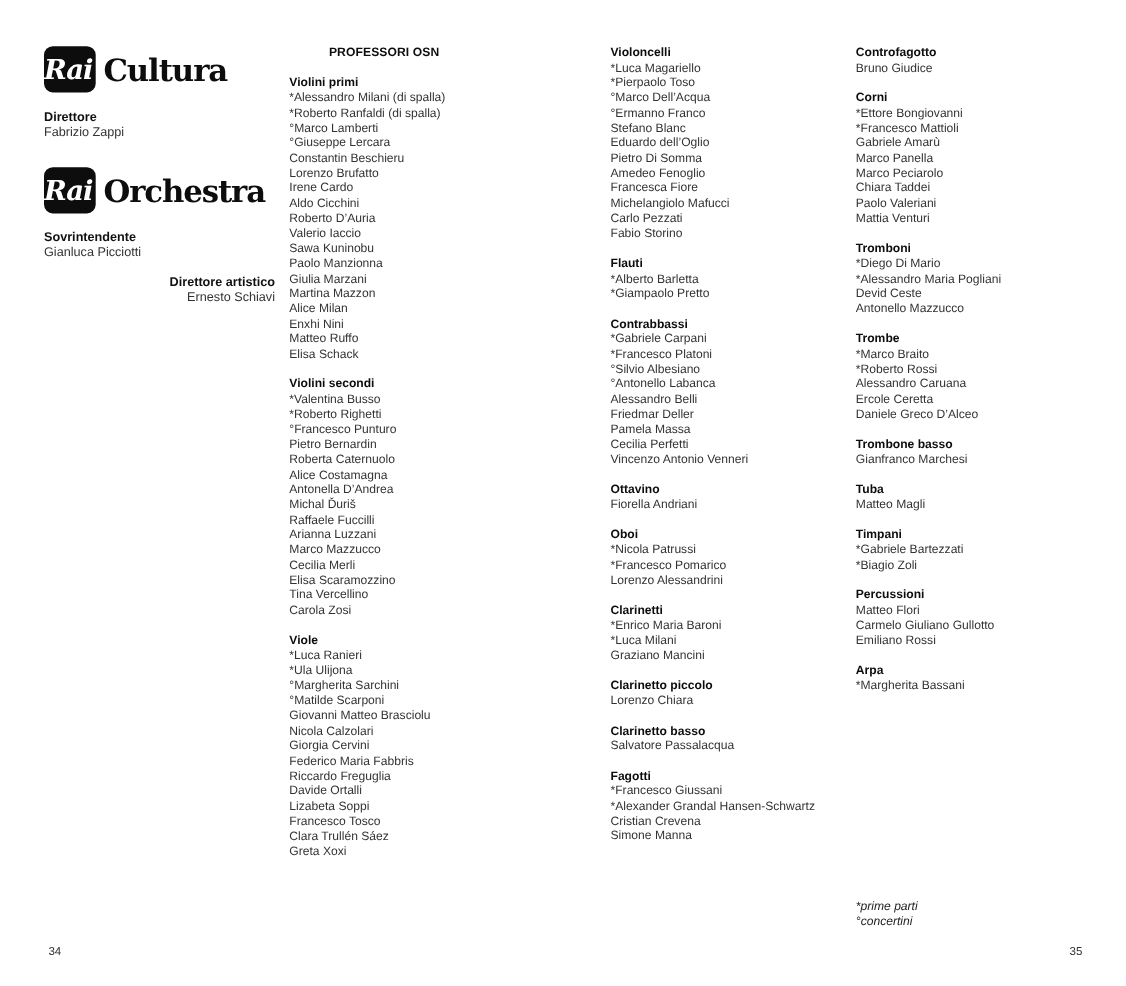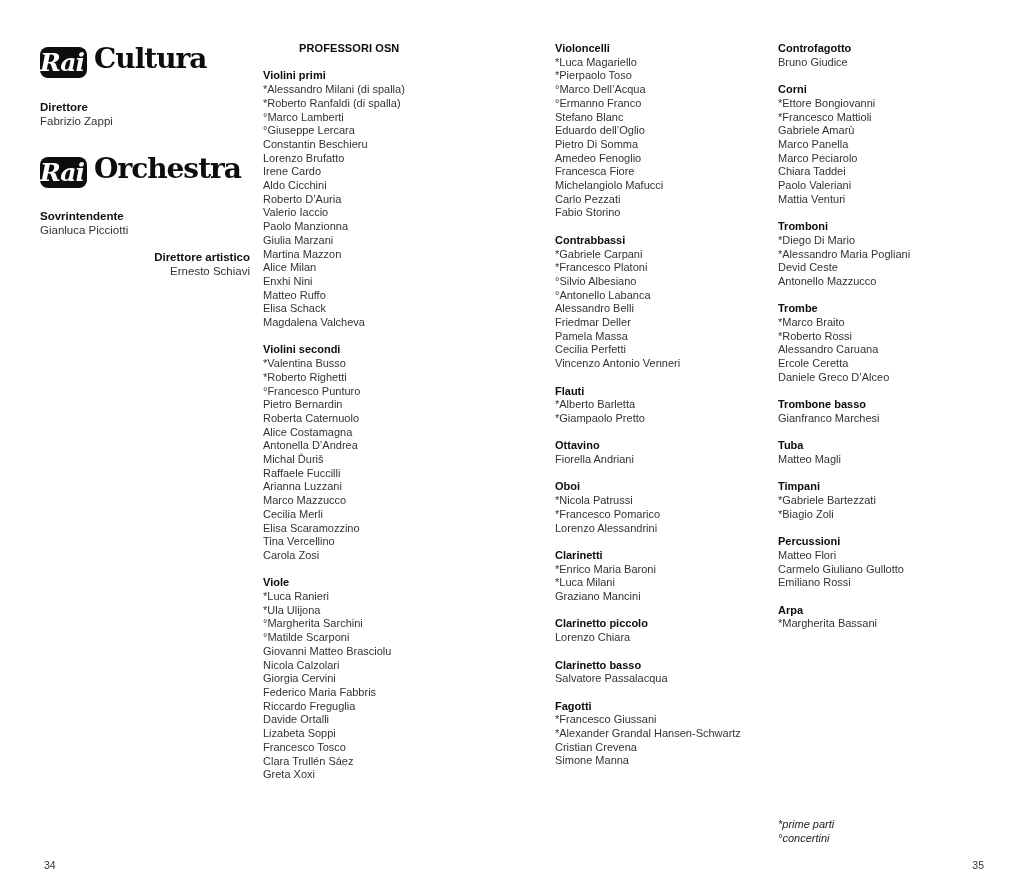--- a/index.html
+++ b/index.html
@@ -9,21 +9,21 @@
     font-family: "Liberation Sans", "DejaVu Sans", sans-serif;
     overflow: hidden;
   }
   .page { position: relative; width: 1024px; height: 896px; background: #fff; }
 
   
   .logo { position: absolute; left: 40px; display: flex; align-items: flex-end; }
   .logo-cultura { top: 42px; }
   .logo-orchestra { top: 152px; }
   .logo-box {
-    width: 47px; height: 31px; background: #0d0d0d; color: #ffffff;
+    width: 47px; height: 42px; background: #0d0d0d; color: #ffffff;
     border-radius: 8px; display: flex; align-items: center; justify-content: center;
     font-weight: bold; font-size: 25px; letter-spacing: -1px;
     font-family: "DejaVu Serif", serif; font-style: italic;
     padding-right: 3px;
   }
   .logo-word {
     font-weight: bold; color: #0d0d0d; font-size: 28px; letter-spacing: -1px;
     margin-left: 7px; padding-bottom: 3px;
     font-family: "DejaVu Serif", "Liberation Serif", serif;
   }
@@ -91,28 +91,28 @@
           <div class="member">*Alessandro Milani (di spalla)</div>
           <div class="member">*Roberto Ranfaldi (di spalla)</div>
           <div class="member">°Marco Lamberti</div>
           <div class="member">°Giuseppe Lercara</div>
           <div class="member">Constantin Beschieru</div>
           <div class="member">Lorenzo Brufatto</div>
           <div class="member">Irene Cardo</div>
           <div class="member">Aldo Cicchini</div>
           <div class="member">Roberto D’Auria</div>
           <div class="member">Valerio Iaccio</div>
+          <div class="member">Sawa Kuninobu</div>
           <div class="member">Paolo Manzionna</div>
           <div class="member">Giulia Marzani</div>
           <div class="member">Martina Mazzon</div>
           <div class="member">Alice Milan</div>
           <div class="member">Enxhi Nini</div>
           <div class="member">Matteo Ruffo</div>
           <div class="member">Elisa Schack</div>
-          <div class="member">Magdalena Valcheva</div>
         </div>
         <div class="section">
           <div class="section-title">Violini secondi</div>
           <div class="member">*Valentina Busso</div>
           <div class="member">*Roberto Righetti</div>
           <div class="member">°Francesco Punturo</div>
           <div class="member">Pietro Bernardin</div>
           <div class="member">Roberta Caternuolo</div>
           <div class="member">Alice Costamagna</div>
           <div class="member">Antonella D’Andrea</div>
@@ -153,37 +153,37 @@
           <div class="member">Stefano Blanc</div>
           <div class="member">Eduardo dell’Oglio</div>
           <div class="member">Pietro Di Somma</div>
           <div class="member">Amedeo Fenoglio</div>
           <div class="member">Francesca Fiore</div>
           <div class="member">Michelangiolo Mafucci</div>
           <div class="member">Carlo Pezzati</div>
           <div class="member">Fabio Storino</div>
         </div>
         <div class="section">
+          <div class="section-title">Flauti</div>
+          <div class="member">*Alberto Barletta</div>
+          <div class="member">*Giampaolo Pretto</div>
+        </div>
+        <div class="section">
           <div class="section-title">Contrabbassi</div>
           <div class="member">*Gabriele Carpani</div>
           <div class="member">*Francesco Platoni</div>
           <div class="member">°Silvio Albesiano</div>
           <div class="member">°Antonello Labanca</div>
           <div class="member">Alessandro Belli</div>
           <div class="member">Friedmar Deller</div>
           <div class="member">Pamela Massa</div>
           <div class="member">Cecilia Perfetti</div>
           <div class="member">Vincenzo Antonio Venneri</div>
         </div>
         <div class="section">
-          <div class="section-title">Flauti</div>
-          <div class="member">*Alberto Barletta</div>
-          <div class="member">*Giampaolo Pretto</div>
-        </div>
-        <div class="section">
           <div class="section-title">Ottavino</div>
           <div class="member">Fiorella Andriani</div>
         </div>
         <div class="section">
           <div class="section-title">Oboi</div>
           <div class="member">*Nicola Patrussi</div>
           <div class="member">*Francesco Pomarico</div>
           <div class="member">Lorenzo Alessandrini</div>
         </div>
         <div class="section">

